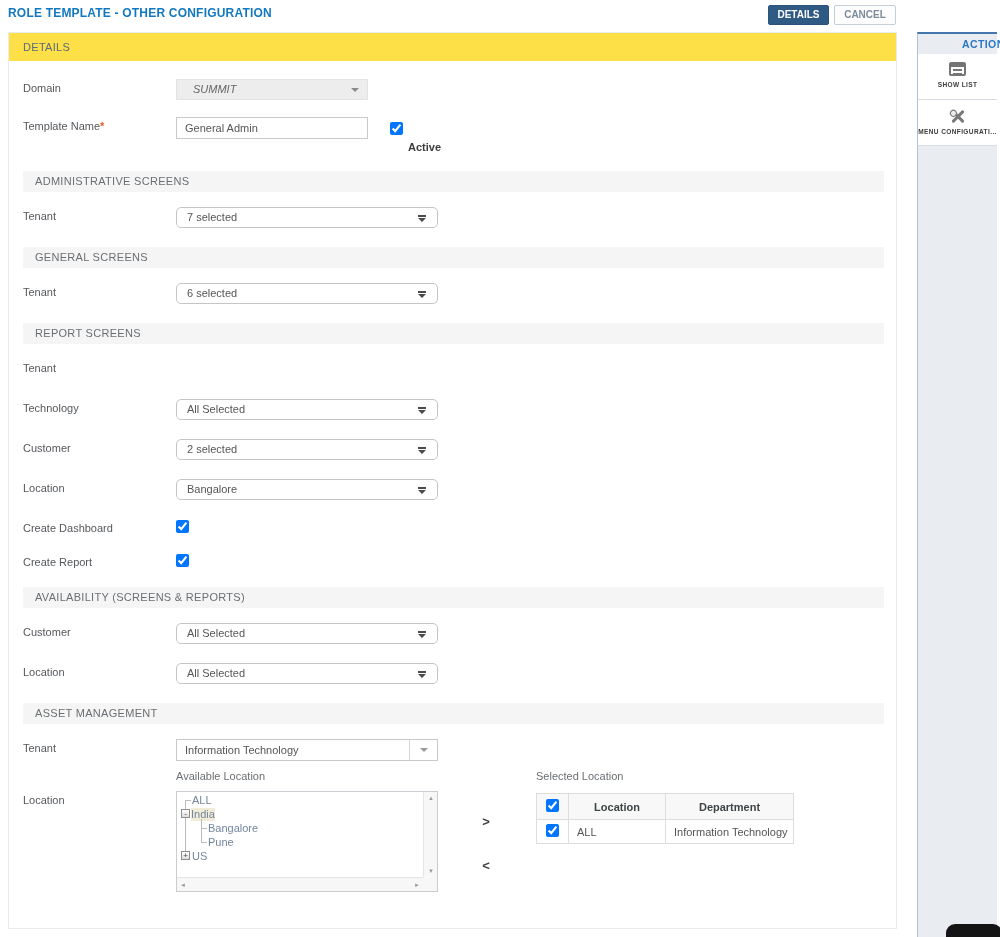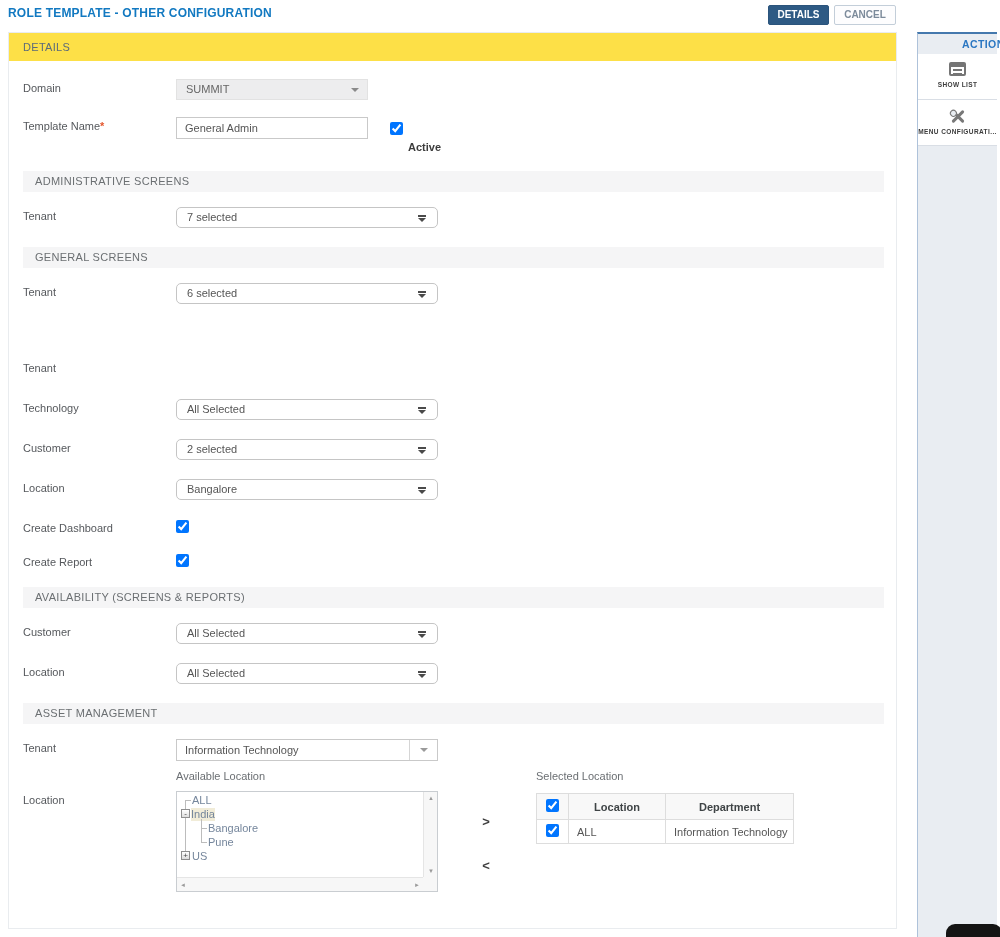--- a/index.html
+++ b/index.html
@@ -19,21 +19,21 @@
     border:1px solid #e9ecef; }
   .details-bar { left:0; top:0; width:100%; height:28px; background:#fde047; }
   .details-bar span { margin-left:14px; line-height:28px; color:#5c6b7a; letter-spacing:.3px; }
   .sec-bar { left:14px; width:861px; height:21px; background:#f5f5f6; }
   .sec-bar span { margin-left:12px; line-height:21px; color:#6b6f72; letter-spacing:.3px; }
 
   .flabel { left:14px; width:145px; color:#55585c; }
   .req { color:#e4572e; font-weight:bold; }
 
   .sel-gray { left:167px; width:192px; height:21px; background:#ededee; border:1px solid #e2e2e2;
-    line-height:19px; padding-left:9px; color:#666; cursor:pointer; }
+    line-height:19px; padding-left:16px; color:#666; cursor:pointer;font-style:italic; }
   .tinycaret { position:absolute; right:8px; top:8px; width:0; height:0;
     border-left:4px solid transparent; border-right:4px solid transparent; border-top:4px solid #8a8a8a; }
 
   .txtinput { left:167px; width:192px; height:22px; border:1px solid #c9c9c9; background:#fff;
     padding-left:8px; color:#555; font-family:"Liberation Sans",sans-serif; font-size:11px; }
 
   .ms { left:167px; width:262px; height:21px; background:#fff; border:1px solid #c5c5c5;
     border-radius:5px; line-height:19px; padding-left:10px; color:#555; cursor:pointer; }
   .ms-caret { position:absolute; right:11px; top:7px; width:8px; height:8px; }
   .ms-caret:before { content:''; position:absolute; left:0; top:0; width:8px; height:1.5px; background:#4a4a4a; }
@@ -136,20 +136,23 @@
 
   <div class="abs sec-bar" style="top:214px">
     <span>GENERAL SCREENS</span>
   </div>
   <div class="abs flabel" style="top:253px">Tenant</div>
   <div class="abs ms" style="top:250px">
     <span>6 selected</span>
     <i class="ms-caret"></i>
   </div>
 
+  <div class="abs sec-bar" style="top:290px">
+    <span>REPORT SCREENS</span>
+  </div>
   <div class="abs flabel" style="top:329px">Tenant</div>
   <div class="abs flabel" style="top:369px">Technology</div>
   <div class="abs ms" style="top:366px">
     <span>All Selected</span>
     <i class="ms-caret"></i>
   </div>
   <div class="abs flabel" style="top:409px">Customer</div>
   <div class="abs ms" style="top:406px">
     <span>2 selected</span>
     <i class="ms-caret"></i>

